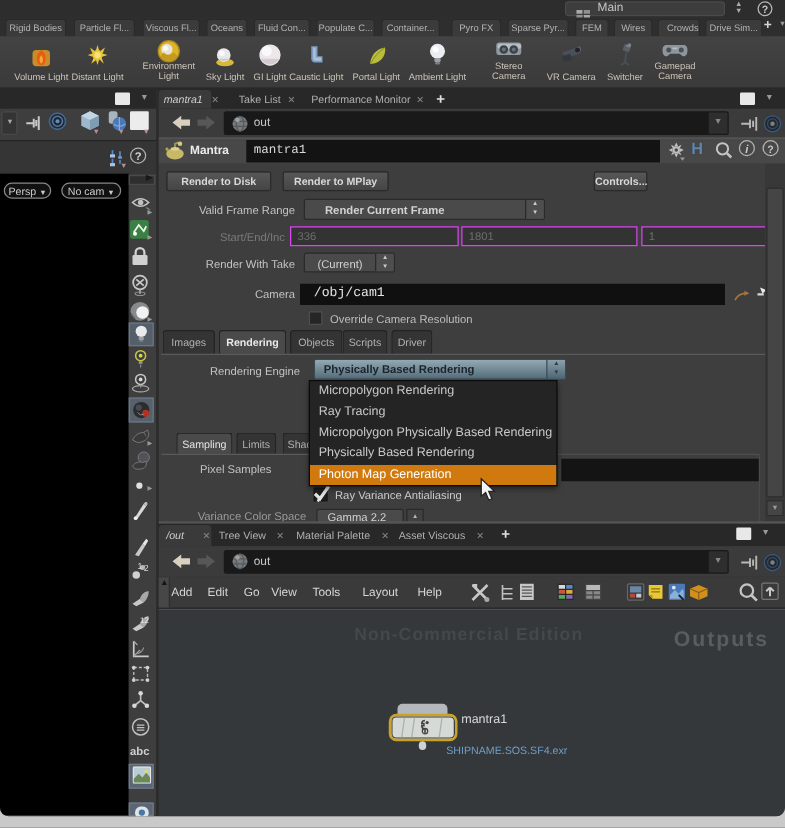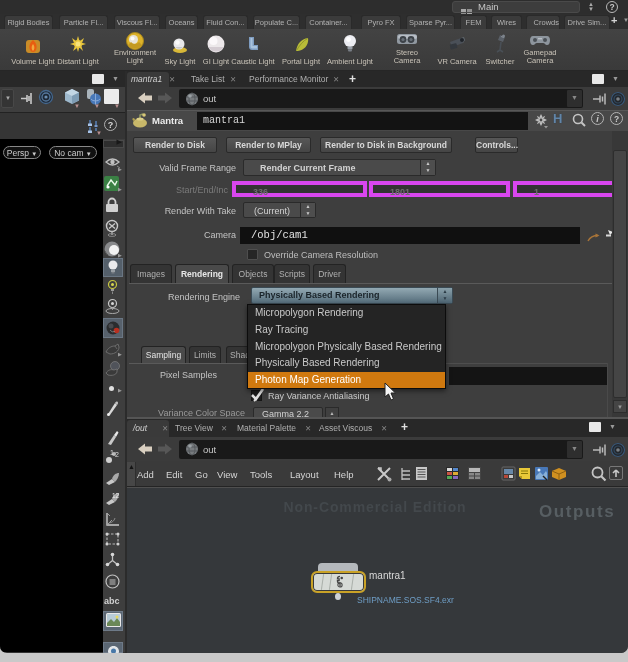--- a/index.html
+++ b/index.html
@@ -397,25 +397,24 @@
         <path d="M10.5 10.5 L14 14" stroke="#c4c4c4" stroke-width="2"></path>
       </svg></div>
   <div class="abs" style="left:591px;top:112px;width:13px;height:13px;border:1.4px solid #b4b4b4;border-radius:50%;color:#c8c8c8;font-size:9px;font-weight:bold;text-align:center;line-height:12px;font-style:italic;">i</div>
   <div class="abs" style="left:610px;top:112px;width:13px;height:13px;border:1.4px solid #b4b4b4;border-radius:50%;color:#c8c8c8;font-size:8.5px;font-weight:bold;text-align:center;line-height:12px;">?</div>
 
   <div class="abs" style="left:127px;top:131px;width:501px;height:286px;background:#3e3e3e;"></div>
   <style>
     .rbtn { position:absolute; top:137px; height:16px; background:linear-gradient(#575757,#454545); border:1px solid #2a2a2a; border-radius:2px; color:#d8d8d8; font-size:8.5px; font-weight:bold; text-align:center; line-height:14px; }
     .pdd { position:absolute; background:#4a4a4a; border:1px solid #2a2a2a; border-radius:2px; color:#d2d2d2; font-size:9px; }
     .spin { position:absolute; width:15px; background:#4e4e4e; border-left:1px solid #2a2a2a; color:#cccccc; font-size:5px; text-align:center; }
-    .dfield { position:absolute; height:16px; background:#333333; border:4px solid #d946ef; color:#6e6e6e; font-size:9px; line-height:14px; padding-left:17px;font-weight:bold; }
+    .dfield { position:absolute; height:16px; background:#333333; border:1px solid #d946ef; color:#6e6e6e; font-size:9px; line-height:14px; padding-left:5px; }
   </style>
   <div class="rbtn" style="left:133px;width:84px;">Render to Disk</div>
   <div class="rbtn" style="left:226px;width:85px;">Render to MPlay</div>
-  <div class="rbtn" style="left:320px;width:132px;">Render to Disk in Background</div>
   <div class="rbtn" style="left:475px;width:43px;">Controls...</div>
   <div class="abs lbl" style="left:153px;top:163px;width:83px;text-align:right;">Valid Frame Range</div>
   <div class="pdd" style="left:243px;top:159px;width:193px;height:17px;">
       <span style="position:absolute;left:16px;top:3px;font-weight:bold;">Render Current Frame</span>
       <span class="spin" style="right:0;top:0;height:15px;line-height:7px;">▲<br>▼</span>
     </div>
   <div class="abs" style="left:153px;top:185px;width:75px;text-align:right;color:#7a7a7a;font-size:9px;">Start/End/Inc</div>
   <div class="dfield" style="left:232px;top:181px;width:135px;">336</div>
   <div class="dfield" style="left:369px;top:181px;width:141px;">1801</div>
   <div class="dfield" style="left:513px;top:181px;width:107px;">1</div>

